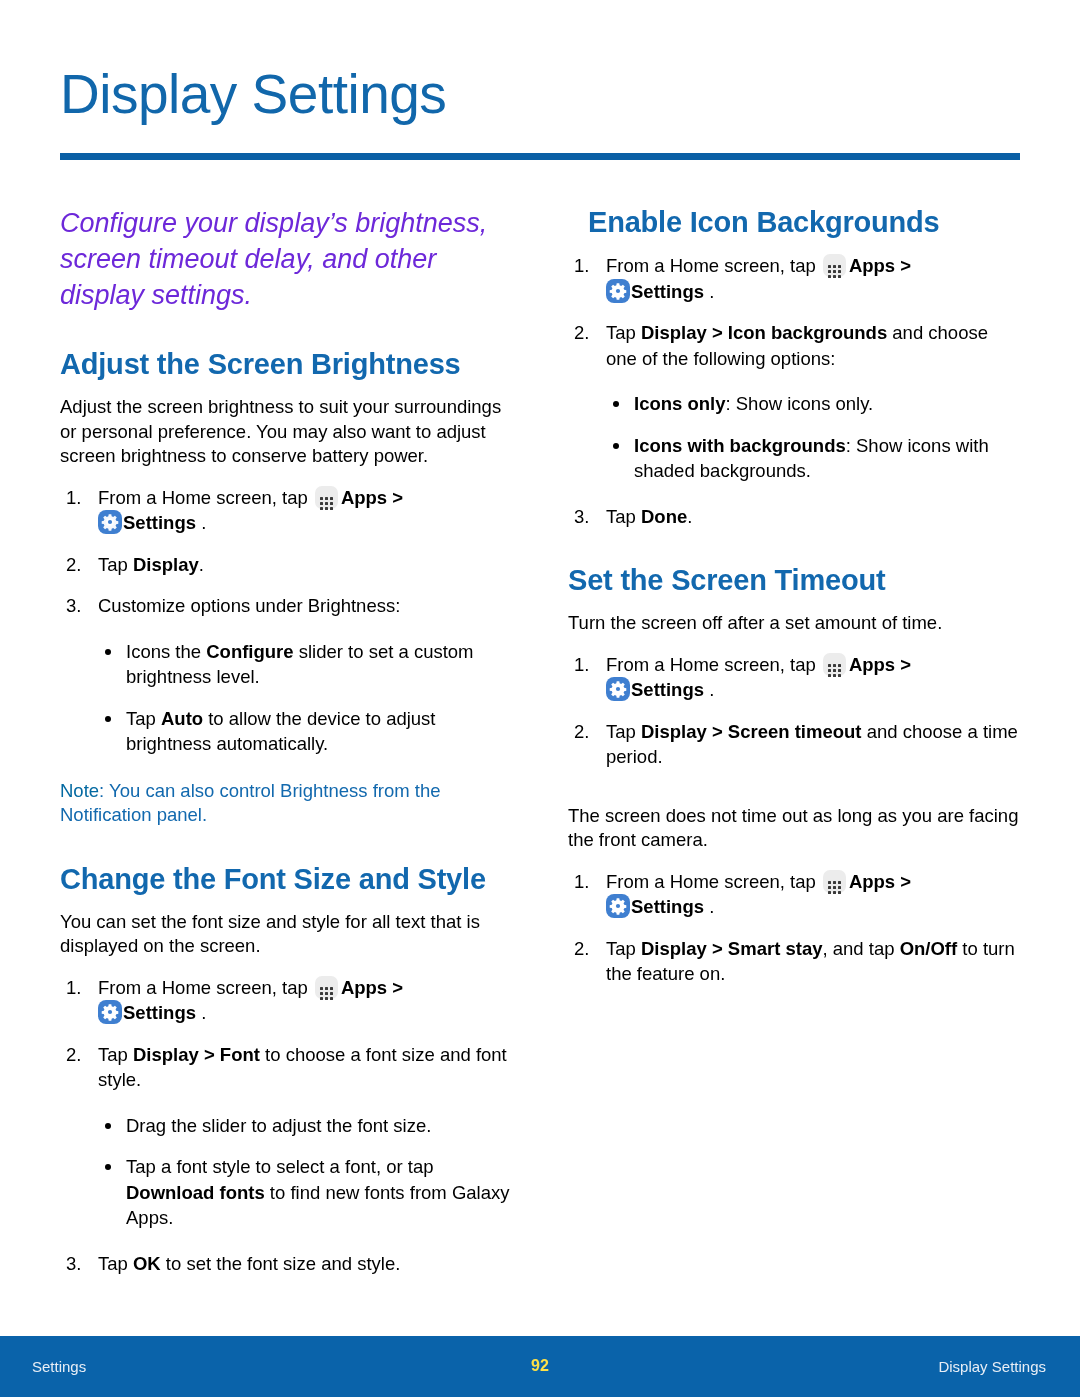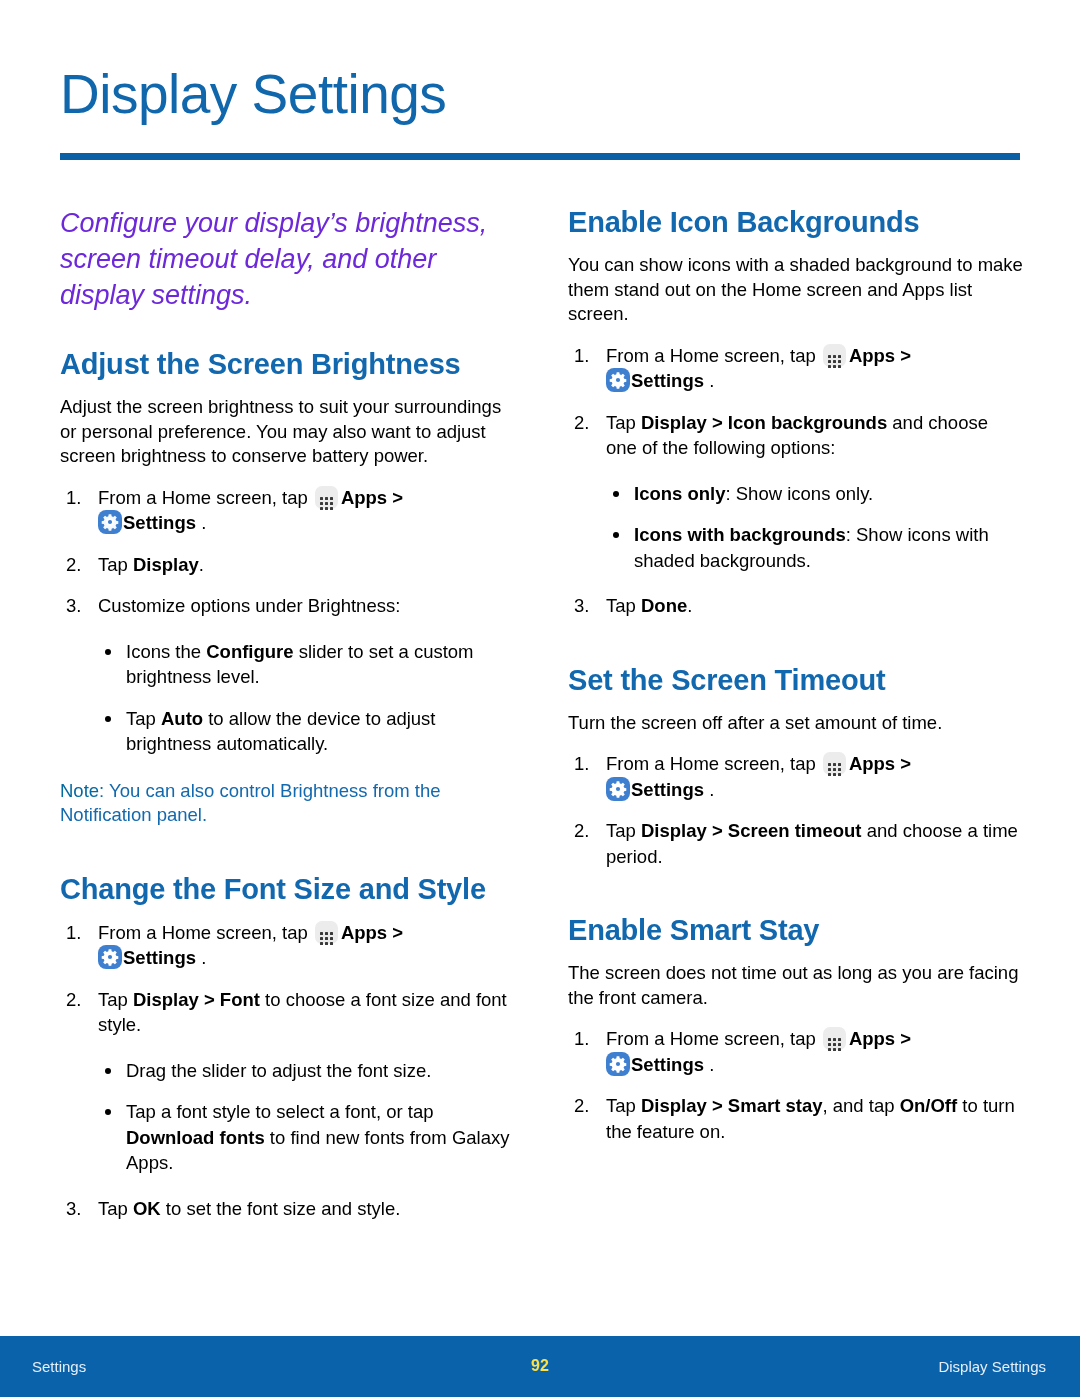--- a/index.html
+++ b/index.html
@@ -65,22 +65,22 @@
 
   
   h2.section-head {
     font-size: 29px;
     line-height: 34px;
     font-weight: 700;
     color: #1268ae;
     margin: 0 0 14px 0;
     letter-spacing: -0.2px;
   }
-  .section + .section { margin-top: 44px; }
-  .col-right .section:first-child h2.section-head { margin-top: 0; }
+  .section + .section { margin-top: 34px; }
+  .col-right .section:first-child h2.section-head { margin-top: 0; margin-left: 20px; }
 
   
   p.body {
     font-size: 18.5px;
     line-height: 24.5px;
     margin: 0 0 16px 0;
     font-weight: 400;
     color: #000;
   }
 
@@ -260,20 +260,21 @@
         <div class="bullet">
           <span>Tap </span><b>Auto</b><span> to allow the device to adjust brightness automatically.</span>
         </div>
       </div>
 
       <p class="note"><b>Note</b><span>: You can also control Brightness from the Notification panel.</span></p>
     </div>
 
     <div class="section">
       <h2 class="section-head">Change the Font Size and Style</h2>
+      <p class="body">You can set the font size and style for all text that is displayed on the screen.</p>
 
       <div class="step">
         <span class="num">1.</span>
         <span><span>From a Home screen, tap</span>
           <span class="icon-apps"><span class="dots"><svg width="13" height="13" viewBox="0 0 13 13">
                   <g fill="#3a3a3a">
                     <rect x="0" y="0" width="3" height="3" rx="0.6"></rect>
                     <rect x="5" y="0" width="3" height="3" rx="0.6"></rect>
                     <rect x="10" y="0" width="3" height="3" rx="0.6"></rect>
                     <rect x="0" y="5" width="3" height="3" rx="0.6"></rect>
@@ -309,21 +310,20 @@
         <span class="num">3.</span>
         <span><span>Tap </span><b>OK</b><span> to set the font size and style.</span></span>
       </div>
     </div>
   </div>
 
   <div class="col col-right">
 
     <div class="section">
       <h2 class="section-head">Enable Icon Backgrounds</h2>
-      <p class="body">You can show icons with a shaded background to make them stand out on the Home screen and Apps list screen.</p>
 
       <div class="step">
         <span class="num">1.</span>
         <span><span>From a Home screen, tap</span>
           <span class="icon-apps"><span class="dots"><svg width="13" height="13" viewBox="0 0 13 13">
                   <g fill="#3a3a3a">
                     <rect x="0" y="0" width="3" height="3" rx="0.6"></rect>
                     <rect x="5" y="0" width="3" height="3" rx="0.6"></rect>
                     <rect x="10" y="0" width="3" height="3" rx="0.6"></rect>
                     <rect x="0" y="5" width="3" height="3" rx="0.6"></rect>
@@ -388,21 +388,20 @@
         </span>
       </div>
 
       <div class="step">
         <span class="num">2.</span>
         <span><span>Tap </span><b>Display &gt; Screen timeout</b><span> and choose a time period.</span></span>
       </div>
     </div>
 
     <div class="section">
-      <h2 class="section-head">Enable Smart Stay</h2>
       <p class="body">The screen does not time out as long as you are facing the front camera.</p>
 
       <div class="step">
         <span class="num">1.</span>
         <span><span>From a Home screen, tap</span>
           <span class="icon-apps"><span class="dots"><svg width="13" height="13" viewBox="0 0 13 13">
                   <g fill="#3a3a3a">
                     <rect x="0" y="0" width="3" height="3" rx="0.6"></rect>
                     <rect x="5" y="0" width="3" height="3" rx="0.6"></rect>
                     <rect x="10" y="0" width="3" height="3" rx="0.6"></rect>

